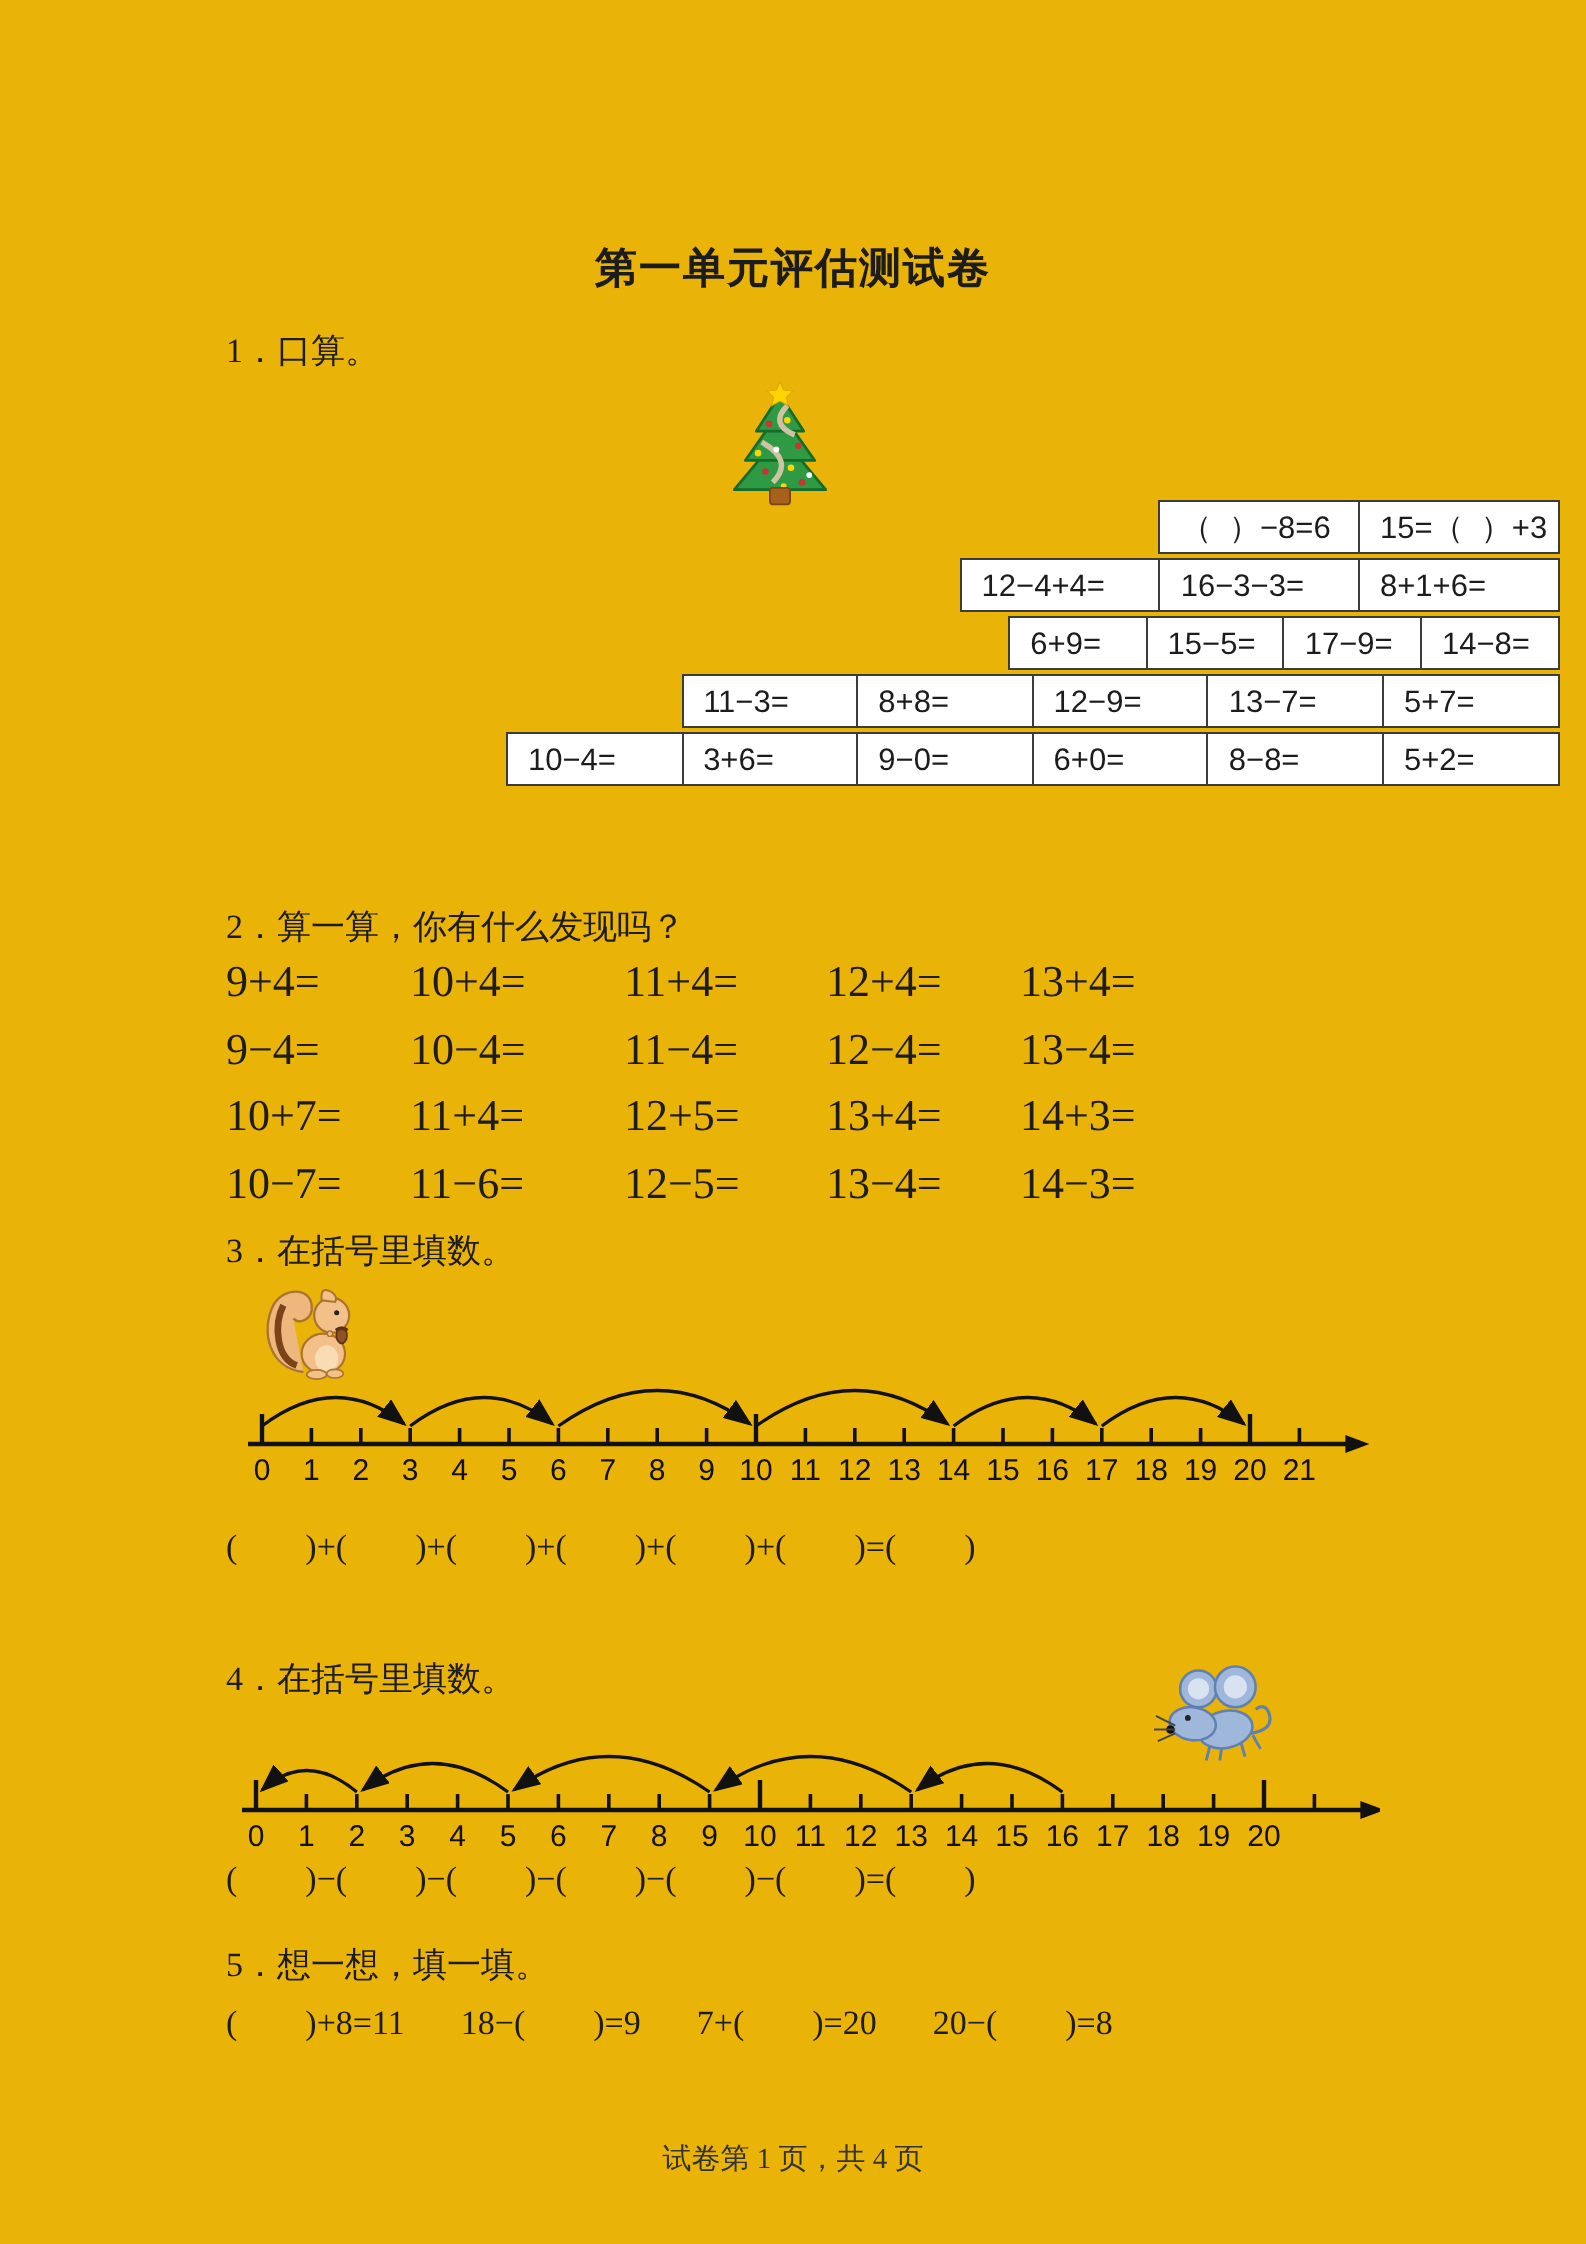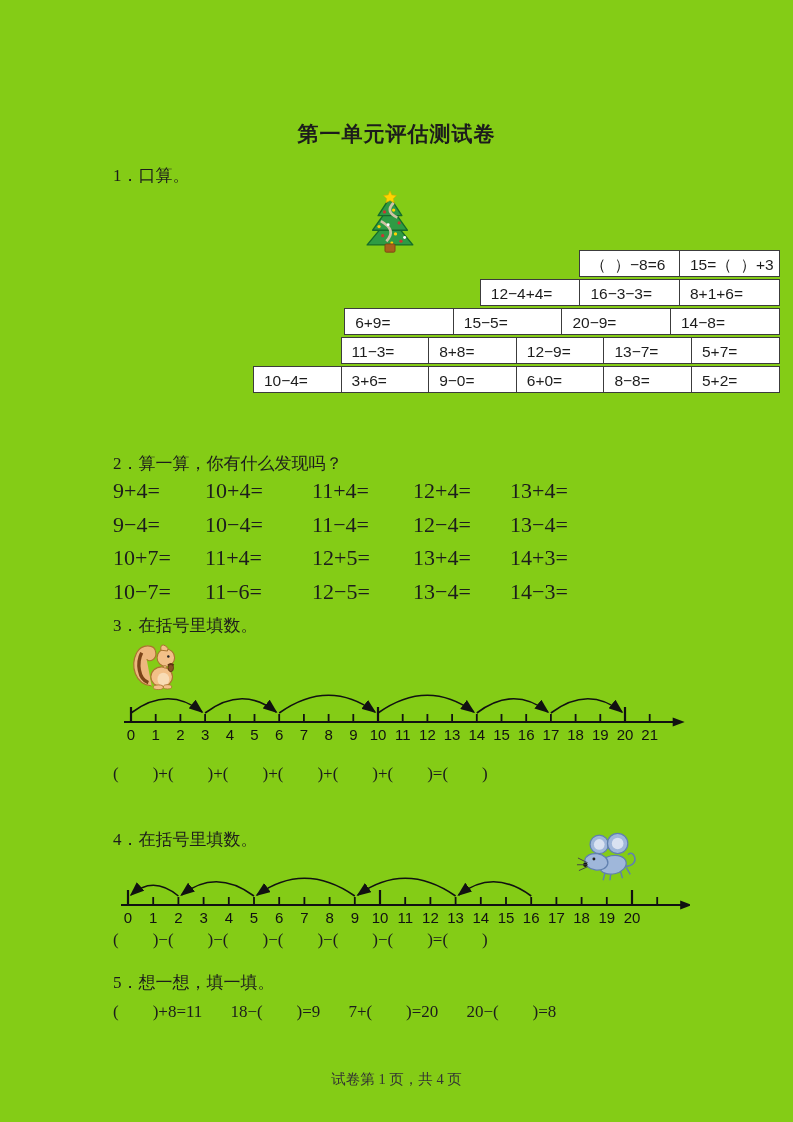--- a/index.html
+++ b/index.html
@@ -1,38 +1,38 @@
 <!DOCTYPE html>
 <html><head>
 <meta charset="utf-8">
 <style>
   html,body{margin:0;padding:0;background:#ffffff;}
   .page{
-    position:relative;width:793px;height:1122px;background:#84cc16;
+    position:relative;width:793px;height:1122px;background:#eab308;
     font-family:"Liberation Serif","DejaVu Serif",serif;color:#1c1c1c;
     overflow:hidden;
   }
   .page-title{
     position:absolute;top:120px;left:0;width:100%;text-align:center;
     font-size:21px;font-weight:bold;letter-spacing:1px;
   }
   .q-label{position:absolute;left:113px;font-size:17px;white-space:pre;}
   .q1-label{top:164px;}
   
   .pyramid{position:absolute;top:250px;left:0;width:780px;}
   .prow{display:flex;justify-content:flex-end;margin-bottom:2px;}
   .pcell{
     height:27px;line-height:27px;border:1.4px solid #3c3c3c;
     font-family:"Liberation Sans","DejaVu Sans",sans-serif;font-size:15.5px;
     padding-left:10px;box-sizing:border-box;white-space:pre;background:#fff;
     margin-left:-1.4px;
   }
   .prow1 .pcell{width:101px;}
   .prow2 .pcell{width:101px;}
-  .prow3 .pcell{width:110px;}
+  .prow3 .pcell{width:70px;}
   .prow4 .pcell{width:89px;}
   .prow5 .pcell{width:89px;}
   .tree{position:absolute;top:190px;left:359px;width:62px;height:64px;z-index:2;}
   
   .q2-label{top:452px;}
   .q2-grid{
     position:absolute;top:478px;left:113px;display:grid;
     grid-template-columns:92px 107px 101px 97px 90px;
     grid-auto-rows:33.5px;font-size:22px;white-space:pre;
   }
@@ -89,21 +89,21 @@
         <div class="pcell">15=（  ）+3</div>
       </div>
       <div class="prow prow2">
         <div class="pcell">12−4+4=</div>
         <div class="pcell">16−3−3=</div>
         <div class="pcell">8+1+6=</div>
       </div>
       <div class="prow prow3">
         <div class="pcell">6+9=</div>
         <div class="pcell">15−5=</div>
-        <div class="pcell">20−9=</div>
+        <div class="pcell">17−9=</div>
         <div class="pcell">14−8=</div>
       </div>
       <div class="prow prow4">
         <div class="pcell">11−3=</div>
         <div class="pcell">8+8=</div>
         <div class="pcell">12−9=</div>
         <div class="pcell">13−7=</div>
         <div class="pcell">5+7=</div>
       </div>
       <div class="prow prow5">

